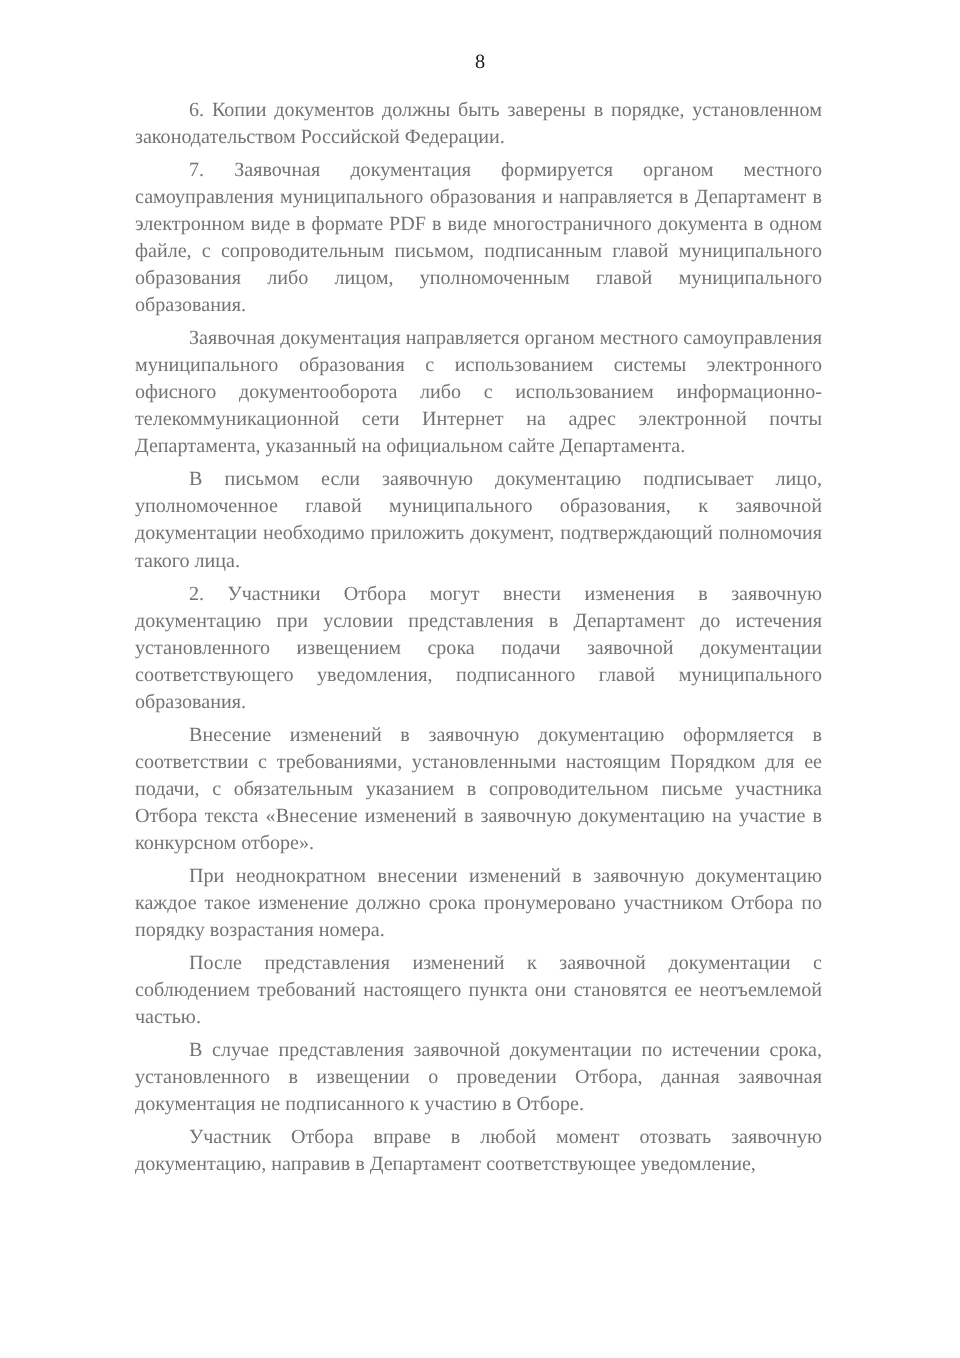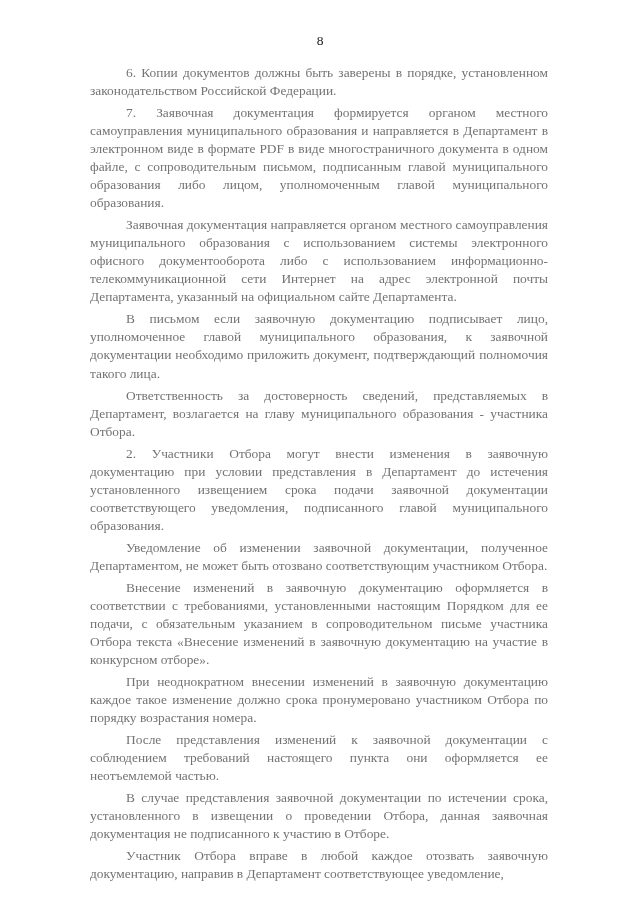--- a/index.html
+++ b/index.html
@@ -57,23 +57,21 @@
 
 <div class="page">
 
   <div class="page-number">8</div>
 
   <div class="doc-body">
     <p class="para">6. Копии документов должны быть заверены в порядке, установленном законодательством Российской Федерации.</p>
     <p class="para">7. Заявочная документация формируется органом местного самоуправления муниципального образования и направляется в Департамент в электронном виде в формате PDF в виде многостраничного документа в одном файле, с сопроводительным письмом, подписанным главой муниципального образования либо лицом, уполномоченным главой муниципального образования.</p>
     <p class="para">Заявочная документация направляется органом местного самоуправления муниципального образования с использованием системы электронного офисного документооборота либо с использованием информационно-телекоммуникационной сети Интернет на адрес электронной почты Департамента, указанный на официальном сайте Департамента.</p>
     <p class="para">В письмом если заявочную документацию подписывает лицо, уполномоченное главой муниципального образования, к заявочной документации необходимо приложить документ, подтверждающий полномочия такого лица.</p>
-    <p class="para">Ответственность за достоверность сведений, представляемых в Департамент, возлагается на главу муниципального образования - участника Отбора.</p>
     <p class="para">2. Участники Отбора могут внести изменения в заявочную документацию при условии представления в Департамент до истечения установленного извещением срока подачи заявочной документации соответствующего уведомления, подписанного главой муниципального образования.</p>
-    <p class="para">Уведомление об изменении заявочной документации, полученное Департаментом, не может быть отозвано соответствующим участником Отбора.</p>
     <p class="para">Внесение изменений в заявочную документацию оформляется в соответствии с требованиями, установленными настоящим Порядком для ее подачи, с обязательным указанием в сопроводительном письме участника Отбора текста «Внесение изменений в заявочную документацию на участие в конкурсном отборе».</p>
     <p class="para">При неоднократном внесении изменений в заявочную документацию каждое такое изменение должно срока пронумеровано участником Отбора по порядку возрастания номера.</p>
-    <p class="para">После представления изменений к заявочной документации с соблюдением требований настоящего пункта они оформляется ее неотъемлемой частью.</p>
+    <p class="para">После представления изменений к заявочной документации с соблюдением требований настоящего пункта они становятся ее неотъемлемой частью.</p>
     <p class="para">В случае представления заявочной документации по истечении срока, установленного в извещении о проведении Отбора, данная заявочная документация не подписанного к участию в Отборе.</p>
-    <p class="para">Участник Отбора вправе в любой каждое отозвать заявочную документацию, направив в Департамент соответствующее уведомление,</p>
+    <p class="para">Участник Отбора вправе в любой момент отозвать заявочную документацию, направив в Департамент соответствующее уведомление,</p>
   </div>
 
 </div>
 
 </body></html>

